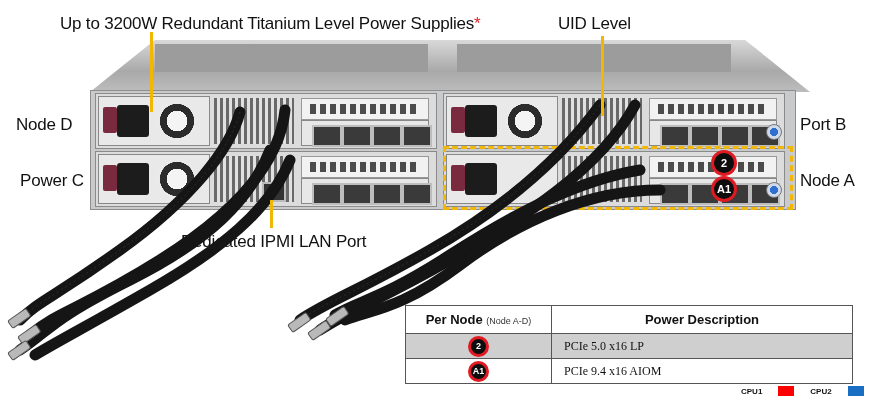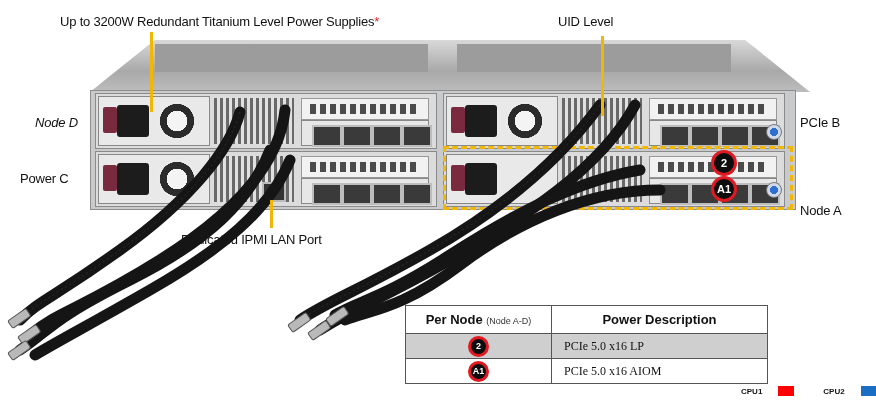--- a/index.html
+++ b/index.html
@@ -1,19 +1,19 @@
 <!DOCTYPE html>
 <html><head>
 <meta charset="utf-8">
 <style>
   html, body { margin: 0; padding: 0; background: #ffffff; }
   body { width: 876px; height: 403px; position: relative; overflow: hidden;
          font-family: "Liberation Sans", sans-serif; color: #111; }
   .abs { position: absolute; }
-  .label { position: absolute; font-size: 13px; color: #111; white-space: nowrap; letter-spacing: -0.2px; }
+  .label { position: absolute; font-size: 17px; color: #111; white-space: nowrap; letter-spacing: -0.2px; }
   .asterisk { color: #e0202a; }
   .leader { position: absolute; background: #f2b705; width: 3px; }
 
   
   .chassis-top { position: absolute; left: 90px; top: 40px; width: 720px; height: 52px;
     background: linear-gradient(180deg, #d8d8d8 0%, #a9a9a9 60%, #bdbdbd 100%);
     clip-path: polygon(9% 0, 91% 0, 100% 100%, 0 100%); }
   .chassis-top .panel { position: absolute; top: 4px; height: 28px; background: #9c9c9c; }
   .chassis-back { position: absolute; left: 90px; top: 90px; width: 704px; height: 118px; background: #c9cacc; border: 1px solid #8e8e8e; }
   .node { position: absolute; background: #dcdcdc; border: 1px solid #8a8a8a; }
@@ -35,44 +35,44 @@
 
   
   svg.cables { position: absolute; left: 0; top: 0; }
 
   
   .badge { position: absolute; width: 20px; height: 20px; border-radius: 50%; background: #0d0d0d;
     border: 3px solid #e01a22; color: #fff; font-weight: bold; font-size: 11px;
     display: flex; align-items: center; justify-content: center; box-sizing: content-box; }
 
   
-  table.slots { position: absolute; left: 405px; top: 305px; width: 363px; border-collapse: collapse; font-size: 12px; }
+  table.slots { position: absolute; left: 405px; top: 305px; width: 448px; border-collapse: collapse; font-size: 12px; }
   table.slots th, table.slots td { border: 1px solid #555; height: 24px; padding: 0; }
   table.slots th { font-weight: bold; font-size: 13px; background: #fff; height: 27px; }
   table.slots th .sub { font-weight: normal; font-size: 9px; color: #333; }
   table.slots td.c1 { width: 145px; text-align: center; }
   table.slots td.c2 { padding-left: 12px; font-family: Liberation Serif, serif; }
   table.slots tr.shaded td { background: #cfcfcf; }
   .tbadge { display: inline-flex; width: 15px; height: 15px; border-radius: 50%; background: #0d0d0d; border: 3px solid #e01a22;
     color: #fff; font-size: 9px; font-weight: bold; align-items: center; justify-content: center; vertical-align: middle; }
 
   .legend { position: absolute; left: 741px; top: 386px; font-size: 8px; font-weight: bold; display: flex; align-items: center; gap: 16px; }
   .swatch { display: inline-block; width: 16px; height: 10px; }
 </style>
 </head>
 <body>
 
 <div class="label" style="left:60px; top:14px;">
   <span>Up to 3200W Redundant Titanium Level Power Supplies</span><span class="asterisk">*</span>
 </div>
 <div class="label" style="left:558px; top:14px;">UID Level</div>
-<div class="label" style="left:35px; top:115px;font-style:italic;">Node D</div>
+<div class="label" style="left:16px; top:115px;">Node D</div>
 <div class="label" style="left:20px; top:171px;">Power C</div>
-<div class="label" style="left:800px; top:115px;">PCIe B</div>
-<div class="label" style="left:800px; top:171px;margin-top:32px;">Node A</div>
+<div class="label" style="left:800px; top:115px;">Port B</div>
+<div class="label" style="left:800px; top:171px;">Node A</div>
 <div class="label" style="left:181px; top:232px;">Dedicated IPMI LAN Port</div>
 
 <div class="chassis-top">
   <div class="panel" style="left:9%; width:38%;"></div>
   <div class="panel" style="left:51%; width:38%;"></div>
 </div>
 <div class="chassis-back">
 
   <div class="node" style="left:4px; top:2px; width:340px; height:54px;">
     <div class="psu" style="left:2px; top:2px; width:110px; height:48px;">
@@ -194,23 +194,23 @@
       <th>Power Description</th>
     </tr>
   </thead>
   <tbody>
     <tr class="shaded">
       <td class="c1"><span class="tbadge">2</span></td>
       <td class="c2">PCIe 5.0 x16 LP</td>
     </tr>
     <tr>
       <td class="c1"><span class="tbadge">A1</span></td>
-      <td class="c2">PCIe 5.0 x16 AIOM</td>
+      <td class="c2">PCIe 9.4 x16 AIOM</td>
     </tr>
   </tbody>
 </table>
 
 <div class="legend">
   <span>CPU1</span>
   <span class="swatch" style="background:#ff0000;"></span>
-  <span style="margin-left:13px;">CPU2</span>
+  <span style="margin-left:0;">CPU2</span>
   <span class="swatch" style="background:#1a6fc4;"></span>
 </div>
 
 </body></html>

